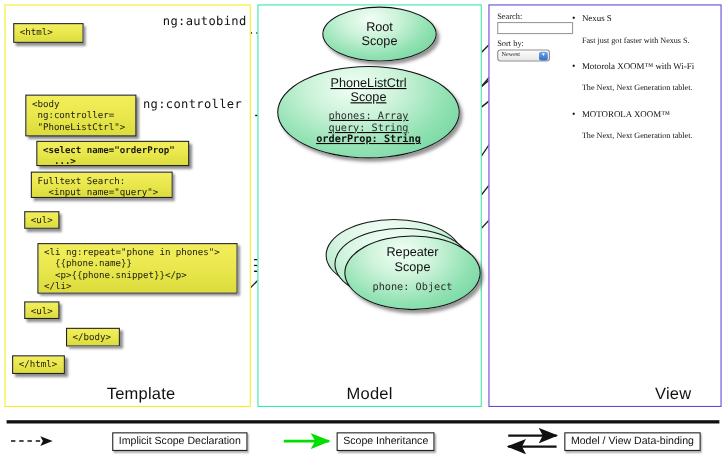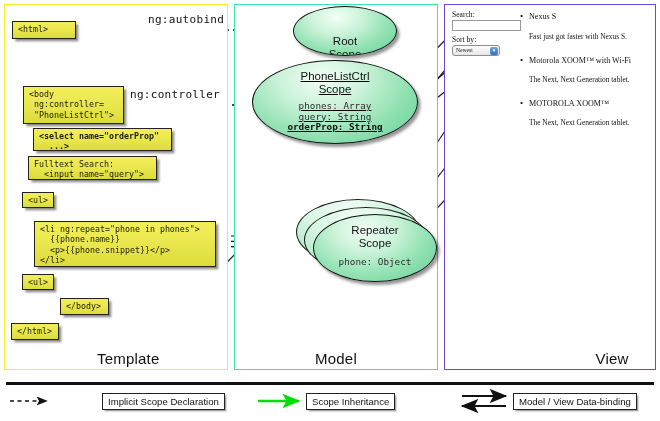--- a/index.html
+++ b/index.html
@@ -225,21 +225,21 @@
 
   <div class="wlabel" style="left:148px;top:13px;">ng:autobind</div>
   <div class="wlabel" style="left:130px;top:88px;">ng:controller</div>
   <div class="wlabel" style="left:238px;top:221px;">ng:repeat</div>
 
   <div class="panel panel-model">
     <div class="panel-label">Model</div>
   </div>
 
   <div class="ell" style="left:293px;top:6px;width:104px;height:50px;">
-    <div class="t1" style="margin-top:28px;">Root</div>
+    <div class="t1" style="margin-top:12px;">Root</div>
     <div class="t1">Scope</div>
   </div>
 
   <div class="ell" style="left:252px;top:60px;width:166px;height:84px;text-decoration:underline;">
     <div class="t1" style="margin-top:9px;">PhoneListCtrl</div>
     <div class="t1">Scope</div>
     <div class="mono" style="margin-top:5px;">phones: Array</div>
     <div class="mono">query: String</div>
     <div class="mono b">orderProp: String</div>
   </div>

